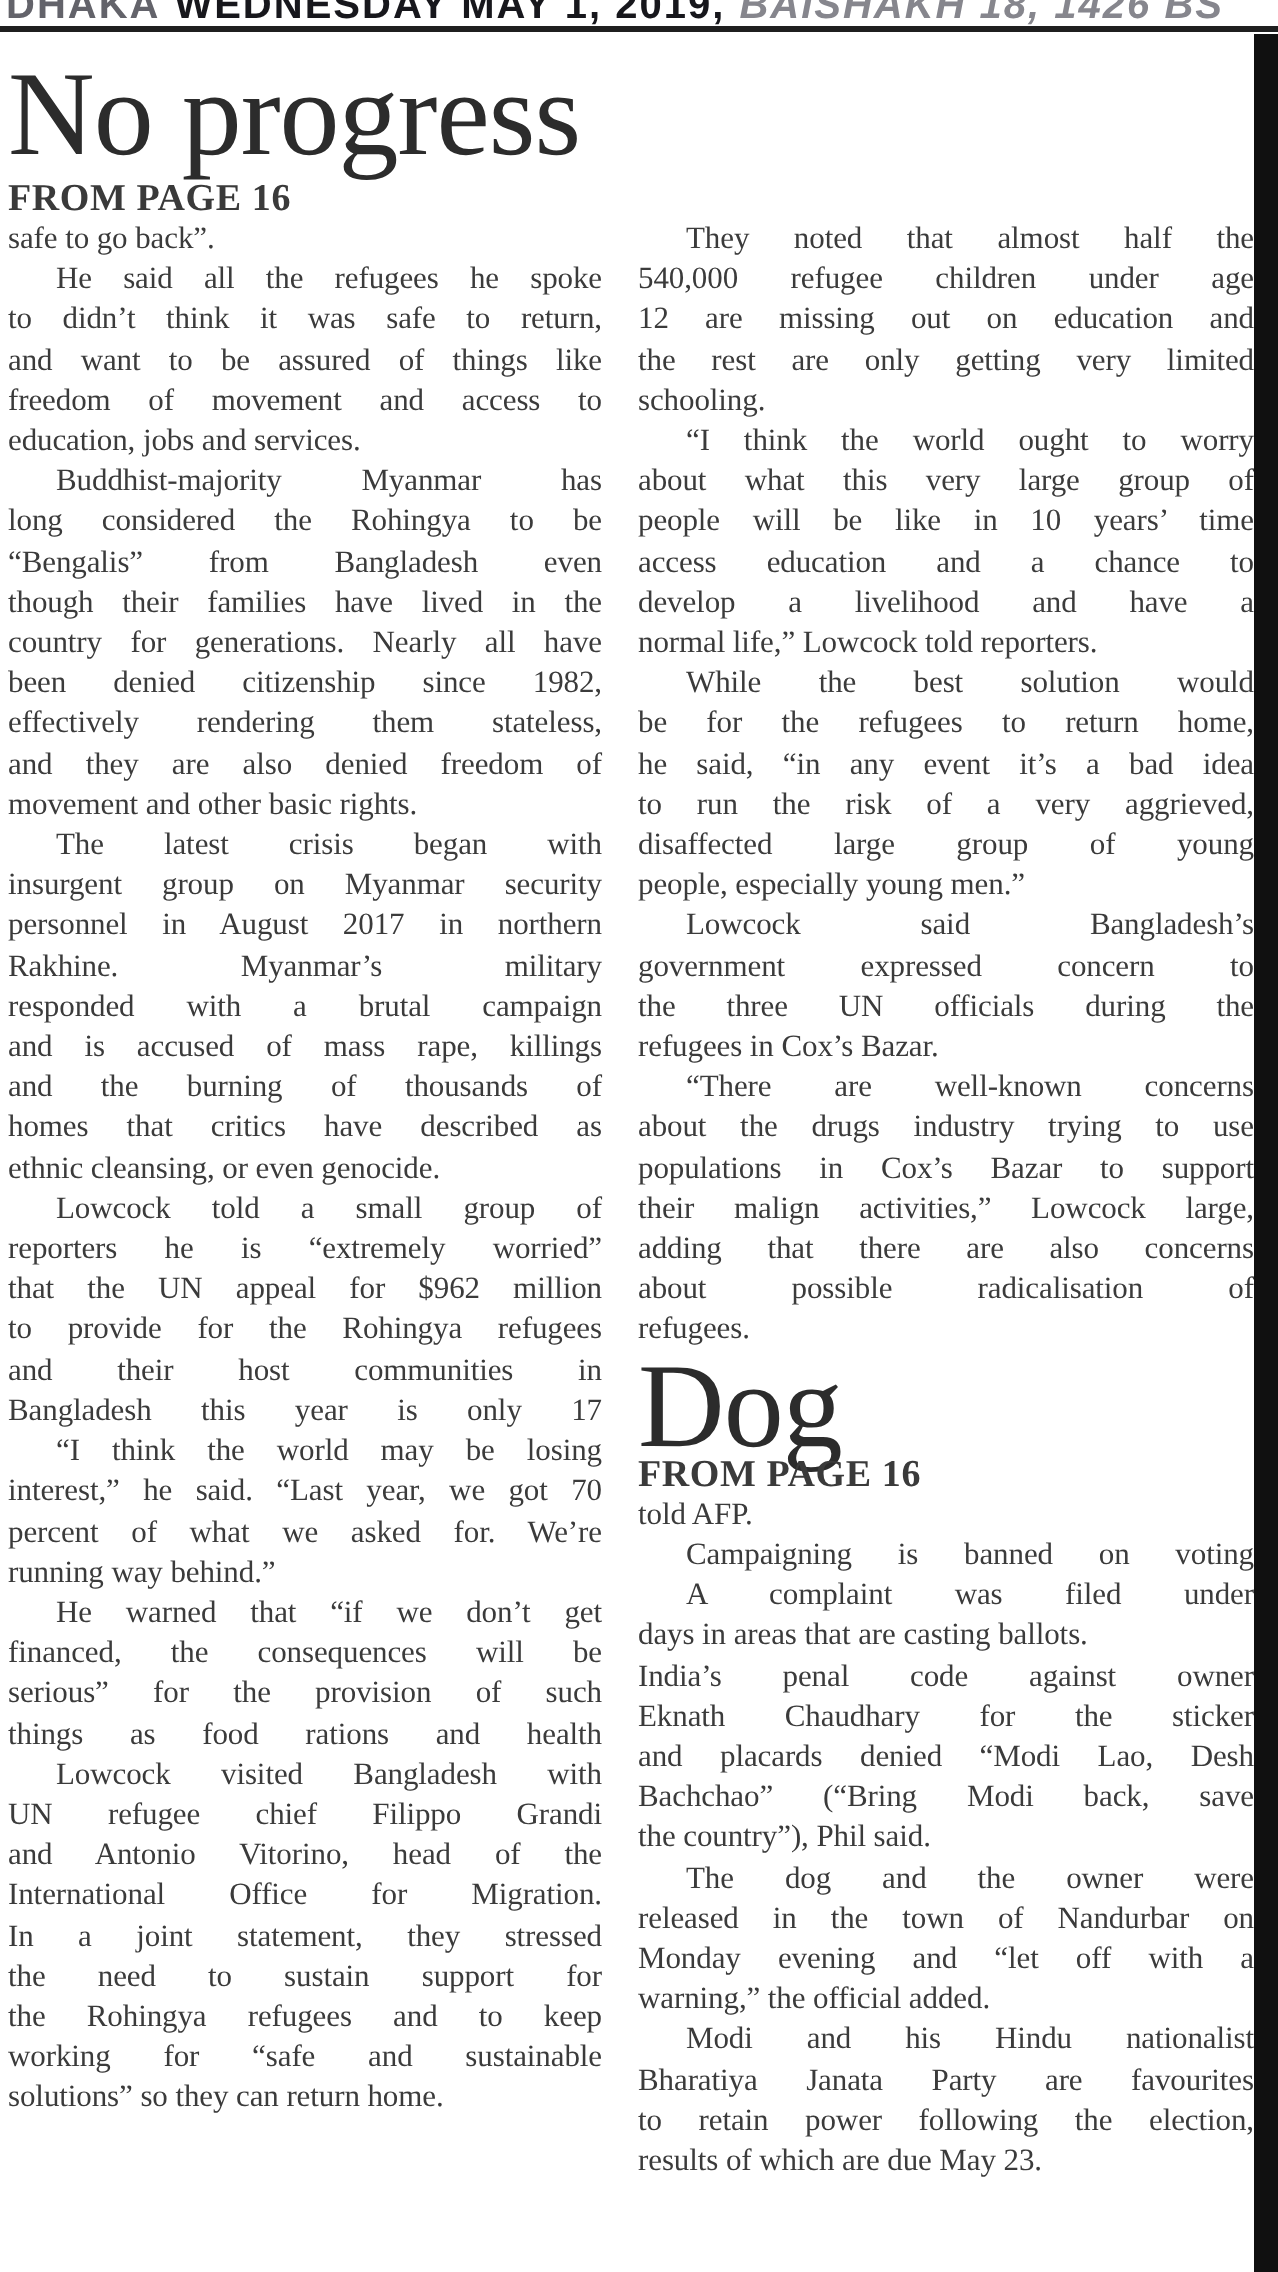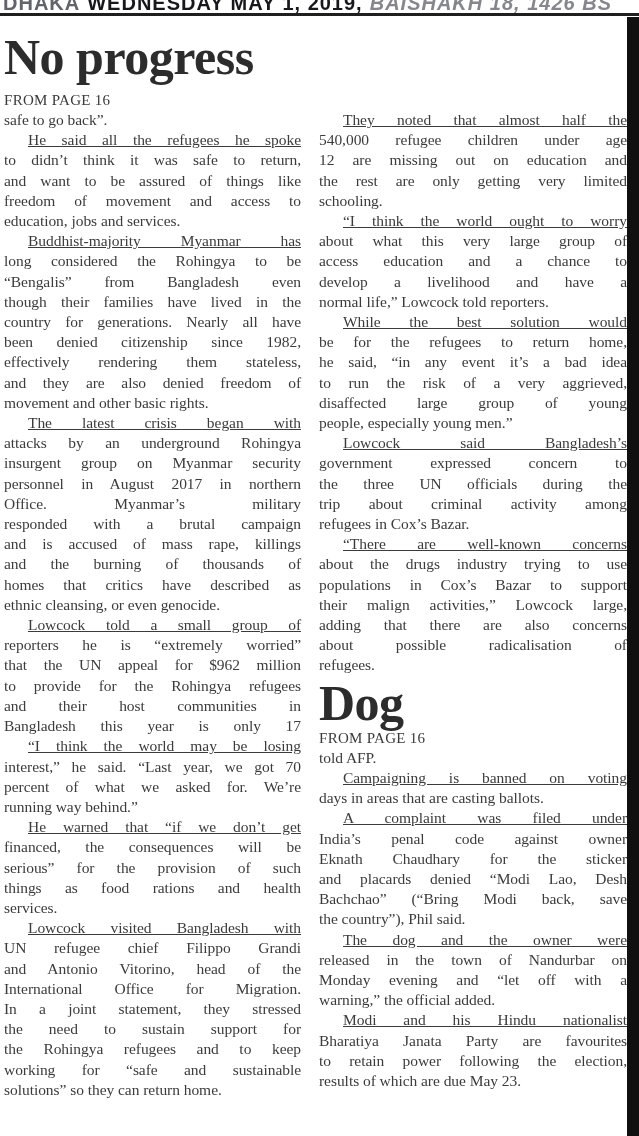--- a/index.html
+++ b/index.html
@@ -44,45 +44,45 @@
   }
   .content{
     display:flex;
     padding:0 12px 0 4px;
     gap:18px;
   }
   .col{min-width:0;}
   .col-left{width:297px;}
   .col-right{width:308px;padding-top:94px;}
   .headline{
-    font-size:50px;
+    font-size:60px;
     line-height:54px;
-    font-weight:700;
+    font-weight:400;
     color:var(--headline-text);
     margin:14px 0 8px;
     letter-spacing:-0.5px;
   }
   .headline-dog{margin:0;}
   .kicker{
-    font-size:15px;
+    font-size:19px;
     line-height:16px;
-    font-weight:normal;
+    font-weight:bold;
     letter-spacing:0.3px;
     color:var(--kicker-text);
     margin-bottom:2px;
   }
   .body .line{
     font-size:15.5px;
     line-height:20.2px;
     color:var(--body-text);
     text-align:justify;
     text-align-last:justify;
     letter-spacing:-0.05px;
   }
-  .body .line.first-indent{text-indent:24px;text-decoration:underline;}
+  .body .line.first-indent{text-indent:24px;}
   .body .line.last{text-align-last:left;}
   .blackbar{
     position:absolute;
     top:17px;right:0;bottom:0;
     width:12px;
     background:var(--edge-bar);
   }
 </style>
 </head>
 <body>
@@ -111,44 +111,42 @@
           <div class="line first-indent">Buddhist-majority Myanmar has</div>
           <div class="line">long considered the Rohingya to be</div>
           <div class="line">“Bengalis” from Bangladesh even</div>
           <div class="line">though their families have lived in the</div>
           <div class="line">country for generations. Nearly all have</div>
           <div class="line">been denied citizenship since 1982,</div>
           <div class="line">effectively rendering them stateless,</div>
           <div class="line">and they are also denied freedom of</div>
           <div class="line last">movement and other basic rights.</div>
           <div class="line first-indent">The latest crisis began with</div>
-          <div class="line">attacks by an underground Rohingya</div>
           <div class="line">insurgent group on Myanmar security</div>
           <div class="line">personnel in August 2017 in northern</div>
-          <div class="line">Office. Myanmar’s military</div>
+          <div class="line">Rakhine. Myanmar’s military</div>
           <div class="line">responded with a brutal campaign</div>
           <div class="line">and is accused of mass rape, killings</div>
           <div class="line">and the burning of thousands of</div>
           <div class="line">homes that critics have described as</div>
           <div class="line last">ethnic cleansing, or even genocide.</div>
           <div class="line first-indent">Lowcock told a small group of</div>
           <div class="line">reporters he is “extremely worried”</div>
           <div class="line">that the UN appeal for $962 million</div>
           <div class="line">to provide for the Rohingya refugees</div>
           <div class="line">and their host communities in</div>
           <div class="line">Bangladesh this year is only 17</div>
           <div class="line first-indent">“I think the world may be losing</div>
           <div class="line">interest,” he said. “Last year, we got 70</div>
           <div class="line">percent of what we asked for. We’re</div>
           <div class="line last">running way behind.”</div>
           <div class="line first-indent">He warned that “if we don’t get</div>
           <div class="line">financed, the consequences will be</div>
           <div class="line">serious” for the provision of such</div>
           <div class="line">things as food rations and health</div>
-          <div class="line last">services.</div>
           <div class="line first-indent">Lowcock visited Bangladesh with</div>
           <div class="line">UN refugee chief Filippo Grandi</div>
           <div class="line">and Antonio Vitorino, head of the</div>
           <div class="line">International Office for Migration.</div>
           <div class="line">In a joint statement, they stressed</div>
           <div class="line">the need to sustain support for</div>
           <div class="line">the Rohingya refugees and to keep</div>
           <div class="line">working for “safe and sustainable</div>
           <div class="line last">solutions” so they can return home.</div>
         </div>
@@ -156,49 +154,49 @@
 
     <div class="col col-right">
       <div class="body">
           <div class="line first-indent">They noted that almost half the</div>
           <div class="line">540,000 refugee children under age</div>
           <div class="line">12 are missing out on education and</div>
           <div class="line">the rest are only getting very limited</div>
           <div class="line last">schooling.</div>
           <div class="line first-indent">“I think the world ought to worry</div>
           <div class="line">about what this very large group of</div>
+          <div class="line">people will be like in 10 years’ time</div>
           <div class="line">access education and a chance to</div>
           <div class="line">develop a livelihood and have a</div>
           <div class="line last">normal life,” Lowcock told reporters.</div>
           <div class="line first-indent">While the best solution would</div>
           <div class="line">be for the refugees to return home,</div>
           <div class="line">he said, “in any event it’s a bad idea</div>
           <div class="line">to run the risk of a very aggrieved,</div>
           <div class="line">disaffected large group of young</div>
           <div class="line last">people, especially young men.”</div>
           <div class="line first-indent">Lowcock said Bangladesh’s</div>
           <div class="line">government expressed concern to</div>
           <div class="line">the three UN officials during the</div>
-          <div class="line">trip about criminal activity among</div>
           <div class="line last">refugees in Cox’s Bazar.</div>
           <div class="line first-indent">“There are well-known concerns</div>
           <div class="line">about the drugs industry trying to use</div>
           <div class="line">populations in Cox’s Bazar to support</div>
           <div class="line">their malign activities,” Lowcock large,</div>
           <div class="line">adding that there are also concerns</div>
           <div class="line">about possible radicalisation of</div>
           <div class="line last">refugees.</div>
         </div>
       <h1 class="headline headline-dog">Dog</h1>
       <div class="kicker">FROM PAGE 16</div>
       <div class="body">
           <div class="line last">told AFP.</div>
           <div class="line first-indent">Campaigning is banned on voting</div>
+          <div class="line first-indent">A complaint was filed under</div>
           <div class="line last">days in areas that are casting ballots.</div>
-          <div class="line first-indent">A complaint was filed under</div>
           <div class="line">India’s penal code against owner</div>
           <div class="line">Eknath Chaudhary for the sticker</div>
           <div class="line">and placards denied “Modi Lao, Desh</div>
           <div class="line">Bachchao” (“Bring Modi back, save</div>
           <div class="line last">the country”), Phil said.</div>
           <div class="line first-indent">The dog and the owner were</div>
           <div class="line">released in the town of Nandurbar on</div>
           <div class="line">Monday evening and “let off with a</div>
           <div class="line last">warning,” the official added.</div>
           <div class="line first-indent">Modi and his Hindu nationalist</div>

